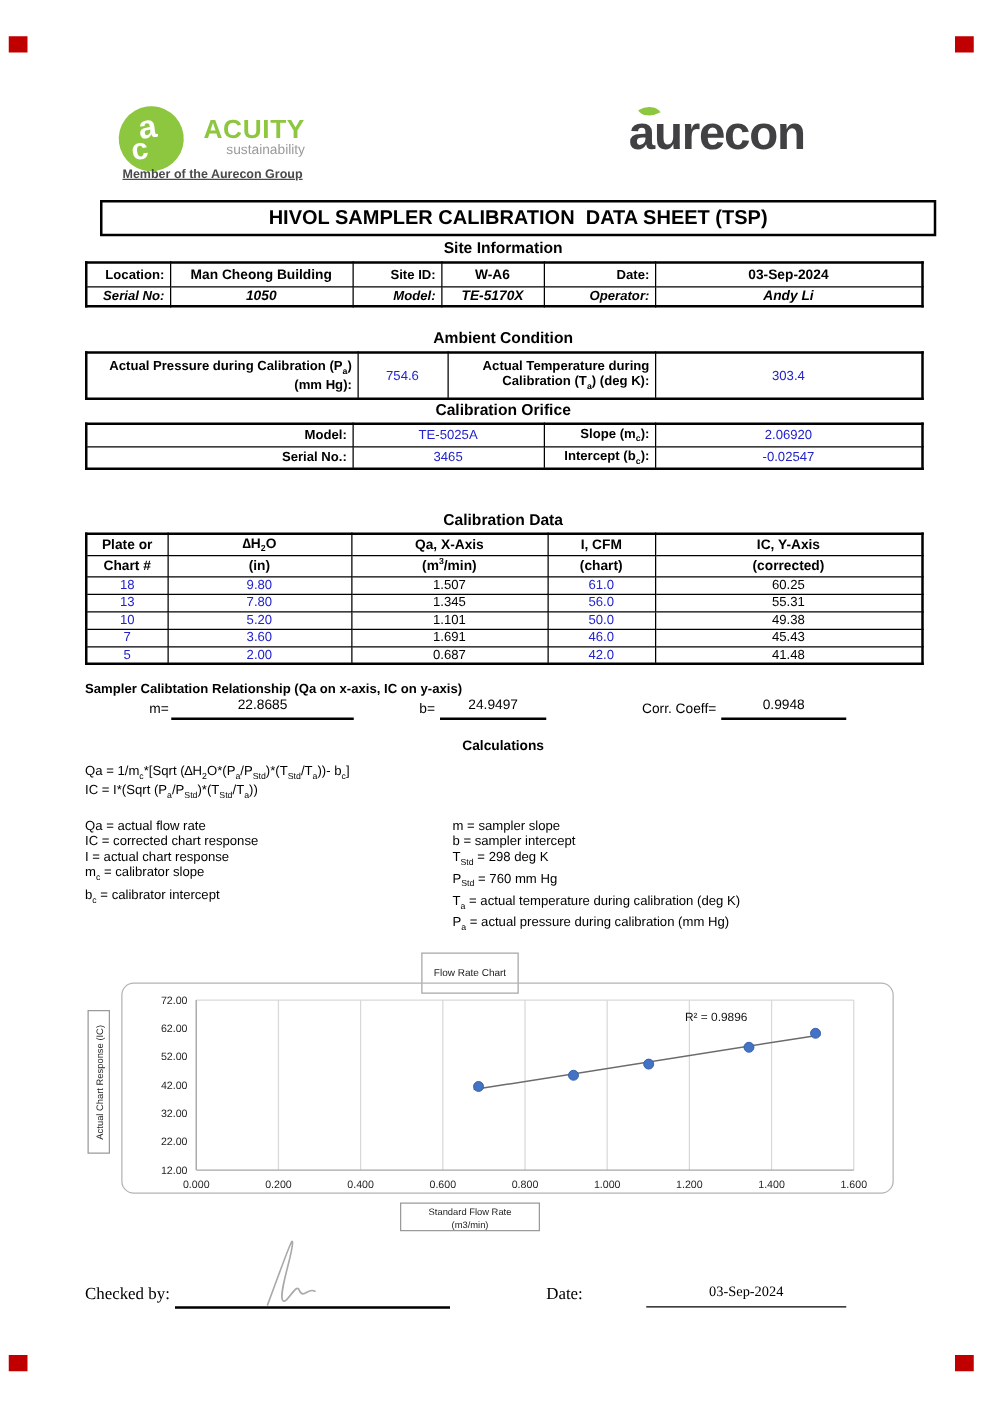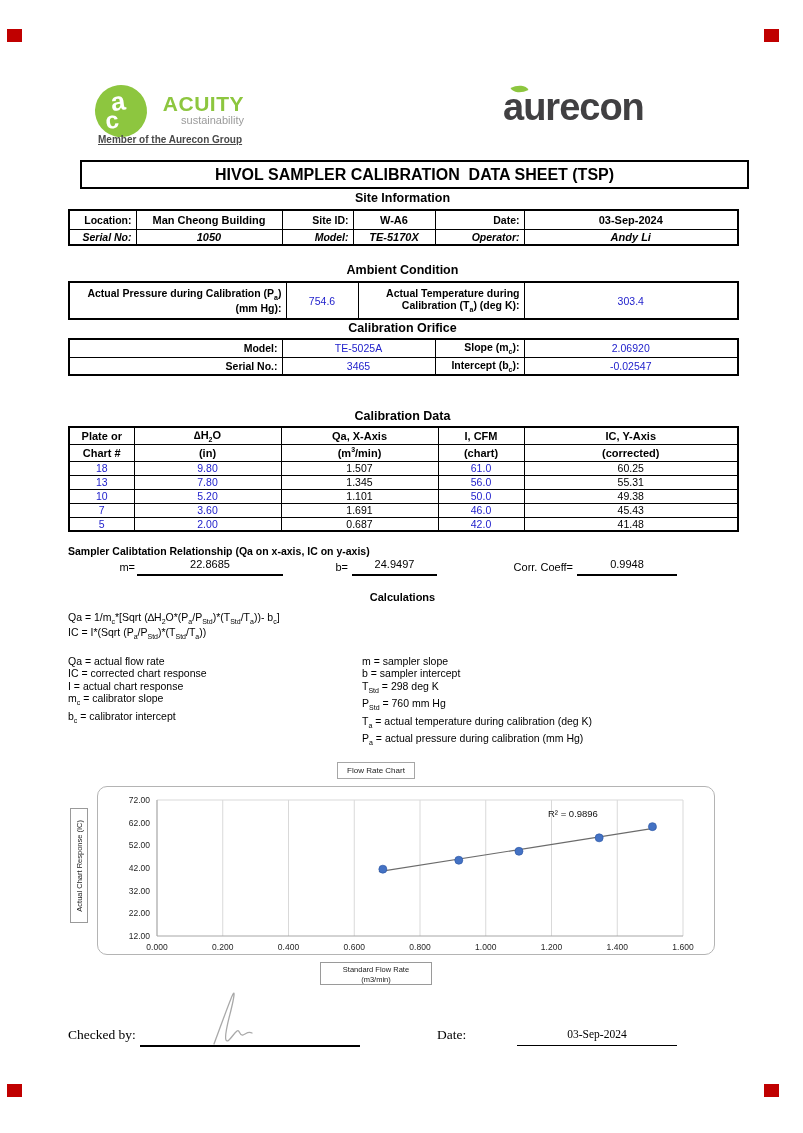--- a/index.html
+++ b/index.html
@@ -35,21 +35,21 @@
   sub{font-size:7px;} sup{font-size:7px;}
   
   .rel-h{position:absolute;left:68px;top:545px;font-size:10.5px;font-weight:bold;}
   .rel-lab{position:absolute;top:561px;font-size:11px;}
   .rel-val{position:absolute;top:558px;border-bottom:2px solid #000;text-align:center;font-size:11px;height:16px;}
   
   .calc-h{position:absolute;left:68px;top:591px;width:669px;text-align:center;font-weight:bold;font-size:11px;}
   .formula{position:absolute;left:68px;font-size:10.5px;}
   .defs{position:absolute;font-size:10.5px;line-height:12.4px;}
   
-  .chart-title-box{position:absolute;left:337px;top:762px;width:78px;height:17px;border:1px solid #a6a6a6;
+  .chart-title-box{position:absolute;left:337px;top:762px;width:78px;height:33px;border:1px solid #a6a6a6;
                    box-sizing:border-box;display:flex;align-items:center;justify-content:center;font-size:8px;color:#222;}
   .chart-box{position:absolute;left:97px;top:786px;width:618px;height:169px;border:1.5px solid #b4b4b4;
              border-radius:10px;box-sizing:border-box;}
   .ylab-box{position:absolute;left:70px;top:808px;width:18px;height:115px;border:1px solid #9a9a9a;
             box-sizing:border-box;display:flex;align-items:center;justify-content:center;}
   .ylab-box span{writing-mode:vertical-rl;transform:rotate(180deg);font-size:7.5px;color:#222;white-space:nowrap;}
   .xlab-box{position:absolute;left:320px;top:962px;width:112px;height:23px;border:1px solid #9a9a9a;
             box-sizing:border-box;text-align:center;font-size:7.5px;color:#222;line-height:10px;padding-top:2px;}
   #chart-svg{position:absolute;left:100px;top:790px;}
   .tick{font:8.5px "Liberation Sans",sans-serif;fill:#262626;}

